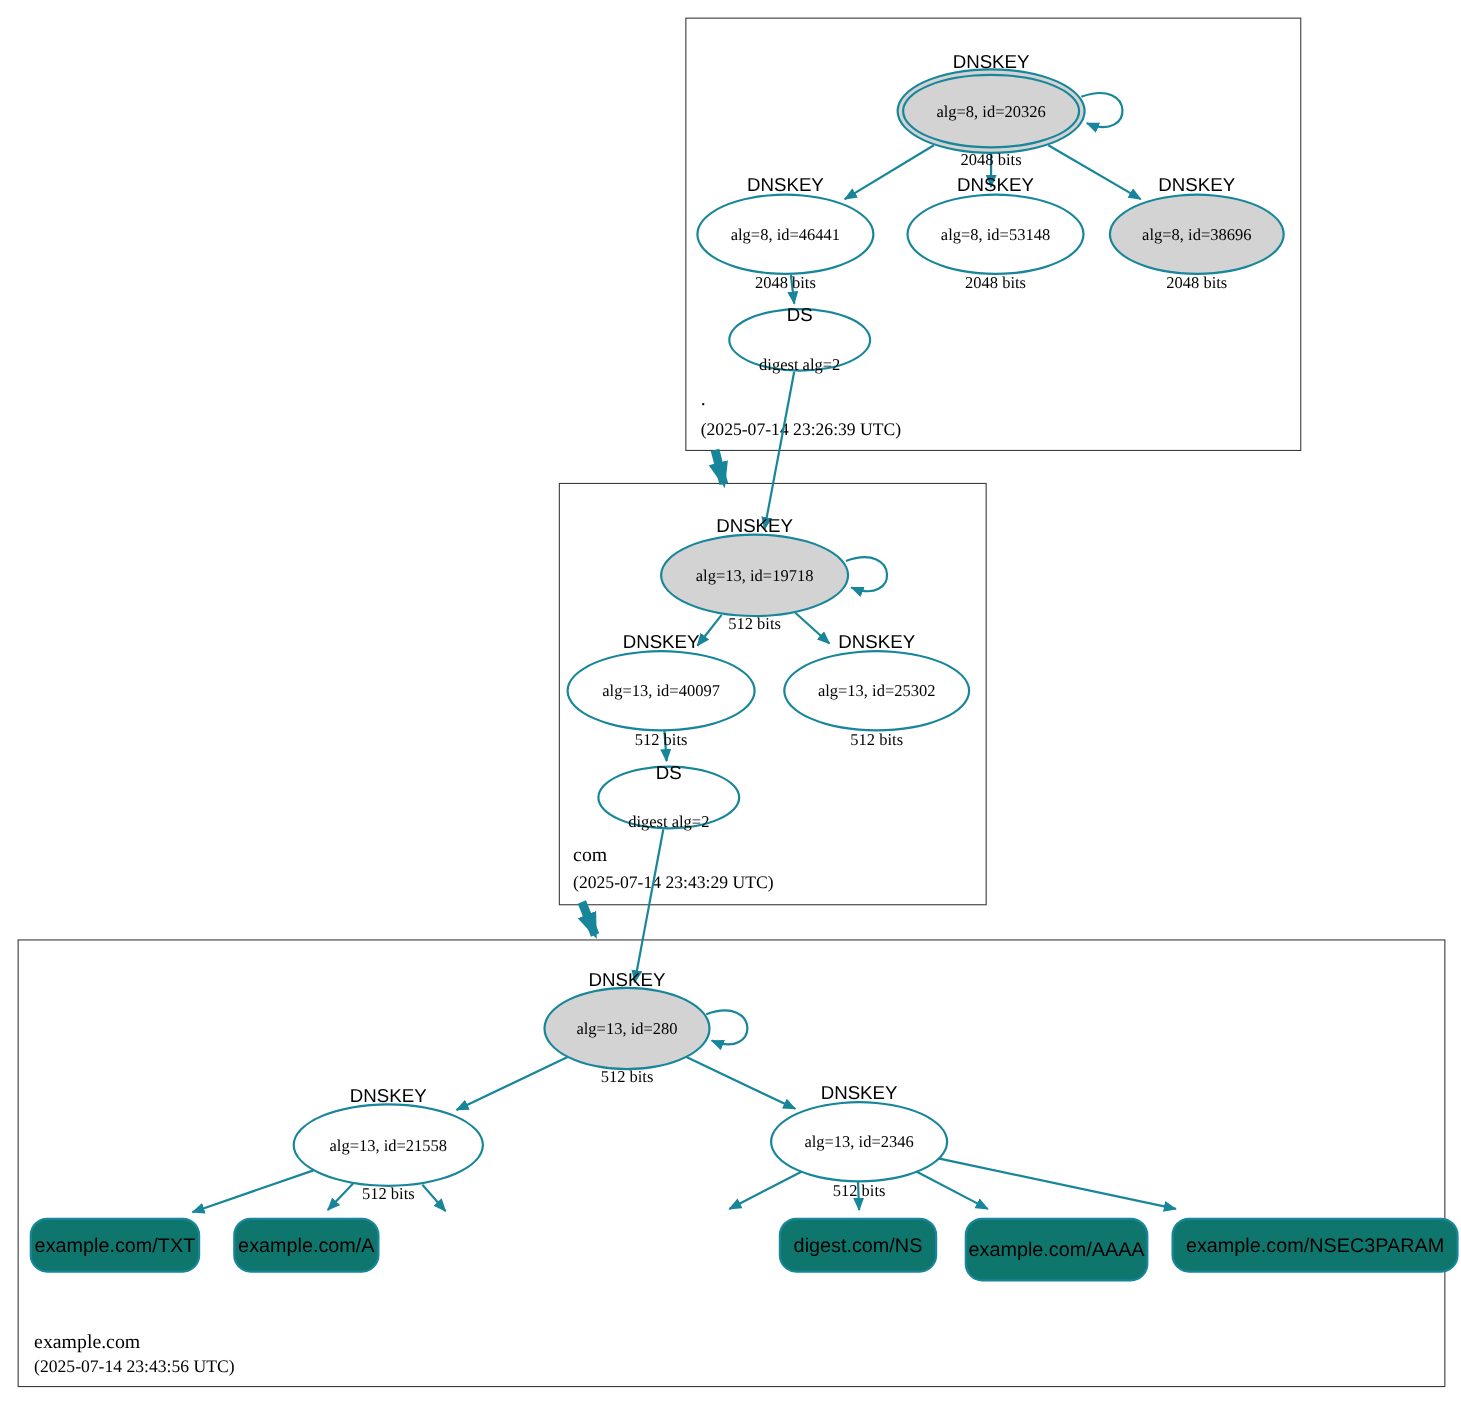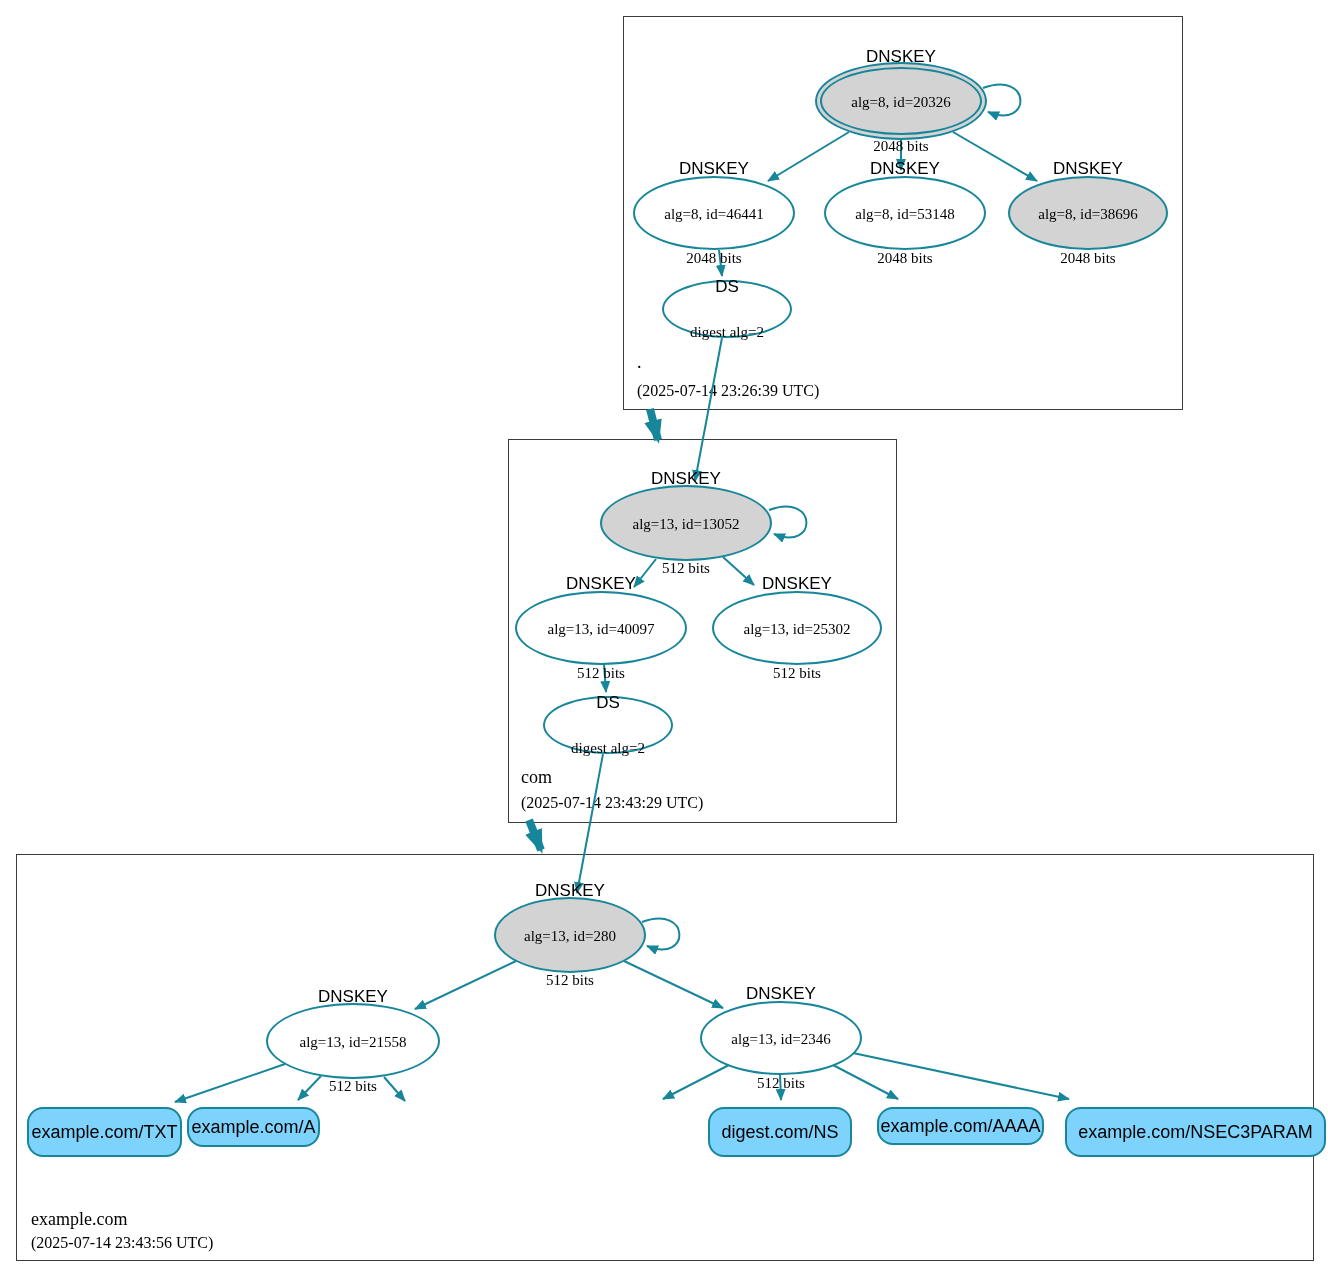--- a/index.html
+++ b/index.html
@@ -13,21 +13,21 @@
            text-align:center;background:#fff;box-sizing:border-box;z-index:10;}
   .ellipse.gray{background:var(--nodefill);}
   .ellipse2{position:absolute;border:2.5px solid var(--edge);border-radius:50%;
             background:var(--nodefill);box-sizing:border-box;z-index:10;}
   .ellipse2 .inner{position:absolute;left:3px;top:3px;right:3px;bottom:3px;
             border:2.5px solid var(--edge);border-radius:50%;
             display:flex;flex-direction:column;align-items:center;justify-content:center;
             text-align:center;box-sizing:border-box;}
   .t1{font:17px "Liberation Sans",sans-serif;line-height:20px;text-align:right;}
   .t2{font:15px "Liberation Serif",serif;line-height:17px;margin-top:27px;}
-  .rrset{position:absolute;border:2.5px solid var(--edge);border-radius:16px;background:#7dd3fc;
+  .rrset{position:absolute;border:2.5px solid var(--edge);border-radius:16px;background:#0f766e;
          display:flex;align-items:center;justify-content:center;
          font:18px "Liberation Sans",sans-serif;box-sizing:border-box;z-index:10;}
   #edges{position:absolute;left:0;top:0;z-index:5;pointer-events:none;}
   #edges .e{stroke:var(--edge);stroke-width:2;fill:none;}
   #edges .thick{stroke:var(--edge);stroke-width:8;fill:none;}
   #edges marker path{fill:var(--edge);}
 </style>
 </head>
 <body>
 
@@ -105,21 +105,21 @@
     <div class="t2">alg=8, id=38696</div>
     <div class="t2">2048 bits</div>
   </div>
   <div class="ellipse" style="left:662px;top:280px;width:130px;height:58px">
     <div class="t1">DS</div>
     <div class="t2">digest alg=2</div>
   </div>
 
   <div class="ellipse gray" style="left:600px;top:485px;width:172px;height:76px">
     <div class="t1">DNSKEY</div>
-    <div class="t2">alg=13, id=13052</div>
+    <div class="t2">alg=13, id=19718</div>
     <div class="t2">512 bits</div>
   </div>
   <div class="ellipse" style="left:515px;top:591px;width:172px;height:74px">
     <div class="t1">DNSKEY</div>
     <div class="t2">alg=13, id=40097</div>
     <div class="t2">512 bits</div>
   </div>
   <div class="ellipse" style="left:712px;top:591px;width:170px;height:74px">
     <div class="t1">DNSKEY</div>
     <div class="t2">alg=13, id=25302</div>
@@ -140,18 +140,18 @@
     <div class="t2">alg=13, id=21558</div>
     <div class="t2">512 bits</div>
   </div>
   <div class="ellipse" style="left:700px;top:1001px;width:162px;height:74px">
     <div class="t1">DNSKEY</div>
     <div class="t2">alg=13, id=2346</div>
     <div class="t2">512 bits</div>
   </div>
 
   <div class="rrset" style="left:27px;top:1107px;width:155px;height:50px">example.com/TXT</div>
-  <div class="rrset" style="left:187px;top:1107px;width:133px;height:40px">example.com/A</div>
+  <div class="rrset" style="left:212px;top:1107px;width:133px;height:50px">example.com/A</div>
   <div class="rrset" style="left:708px;top:1107px;width:144px;height:50px">digest.com/NS</div>
-  <div class="rrset" style="left:877px;top:1107px;width:167px;height:38px">example.com/AAAA</div>
+  <div class="rrset" style="left:877px;top:1107px;width:167px;height:58px">example.com/AAAA</div>
   <div class="rrset" style="left:1065px;top:1107px;width:261px;height:50px">example.com/NSEC3PARAM</div>
 
 </div>
 
 </body></html>

